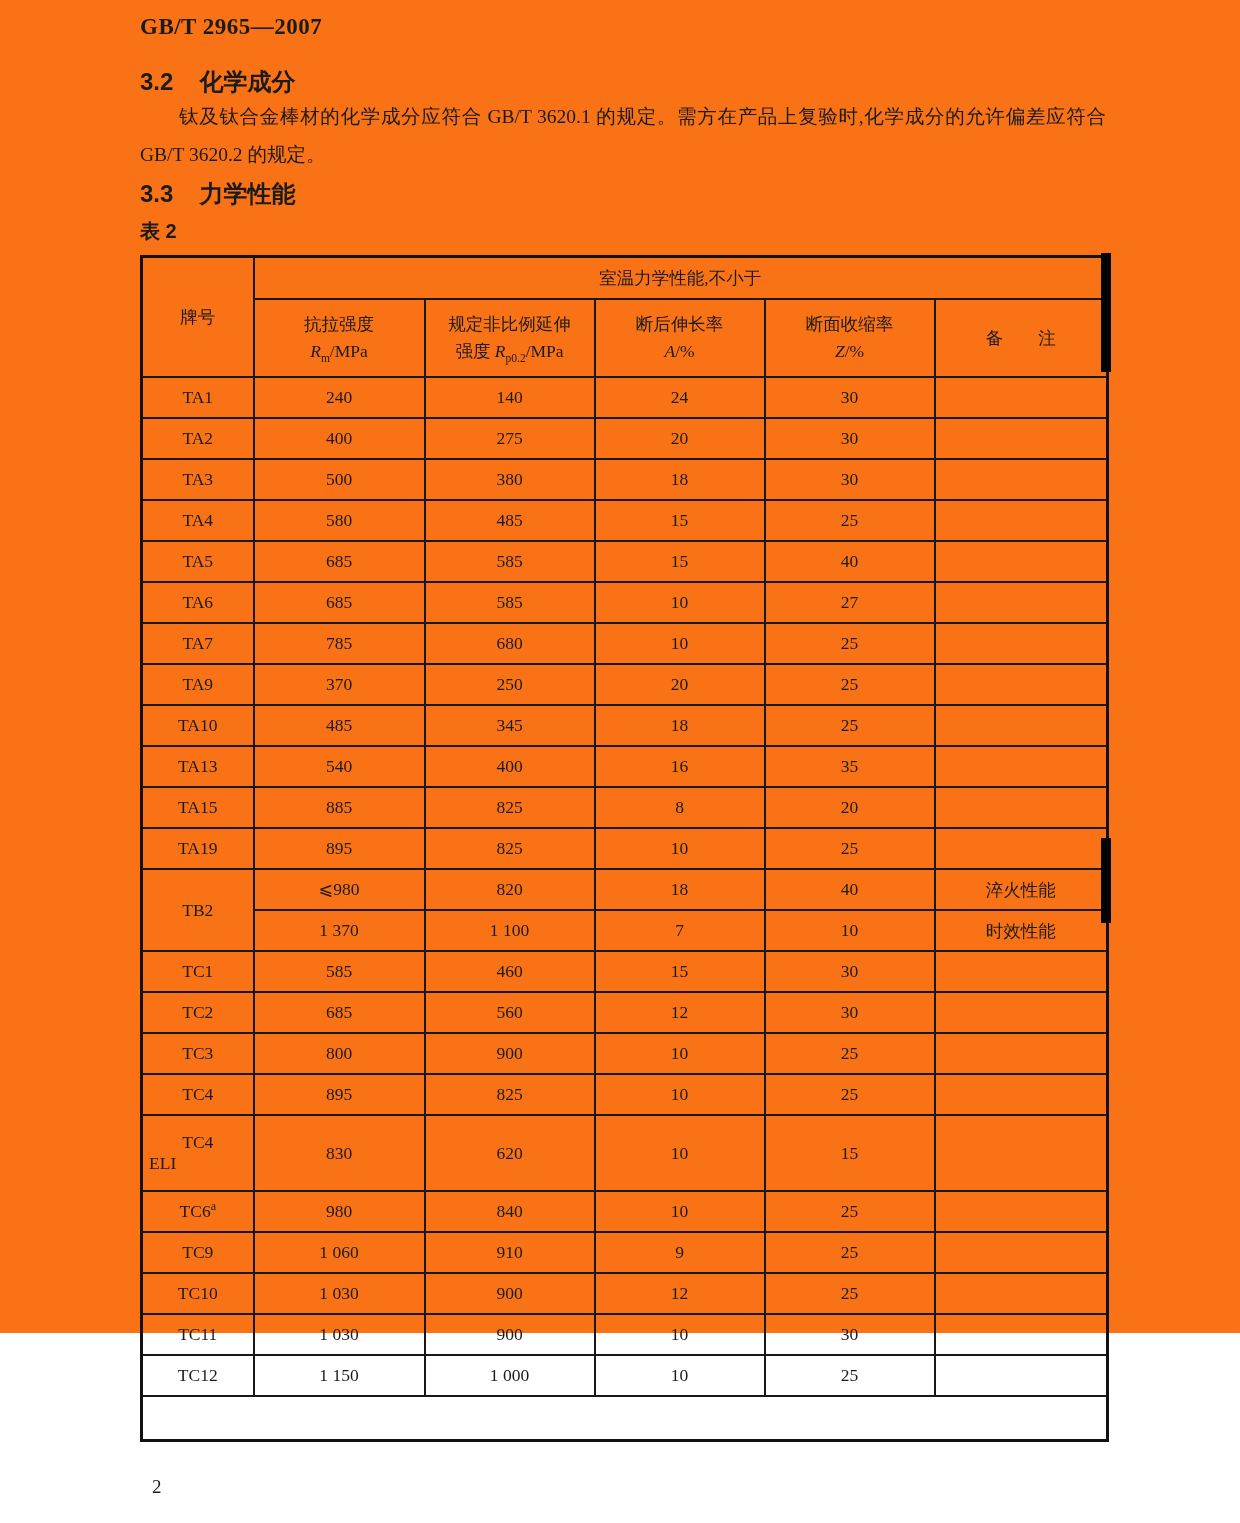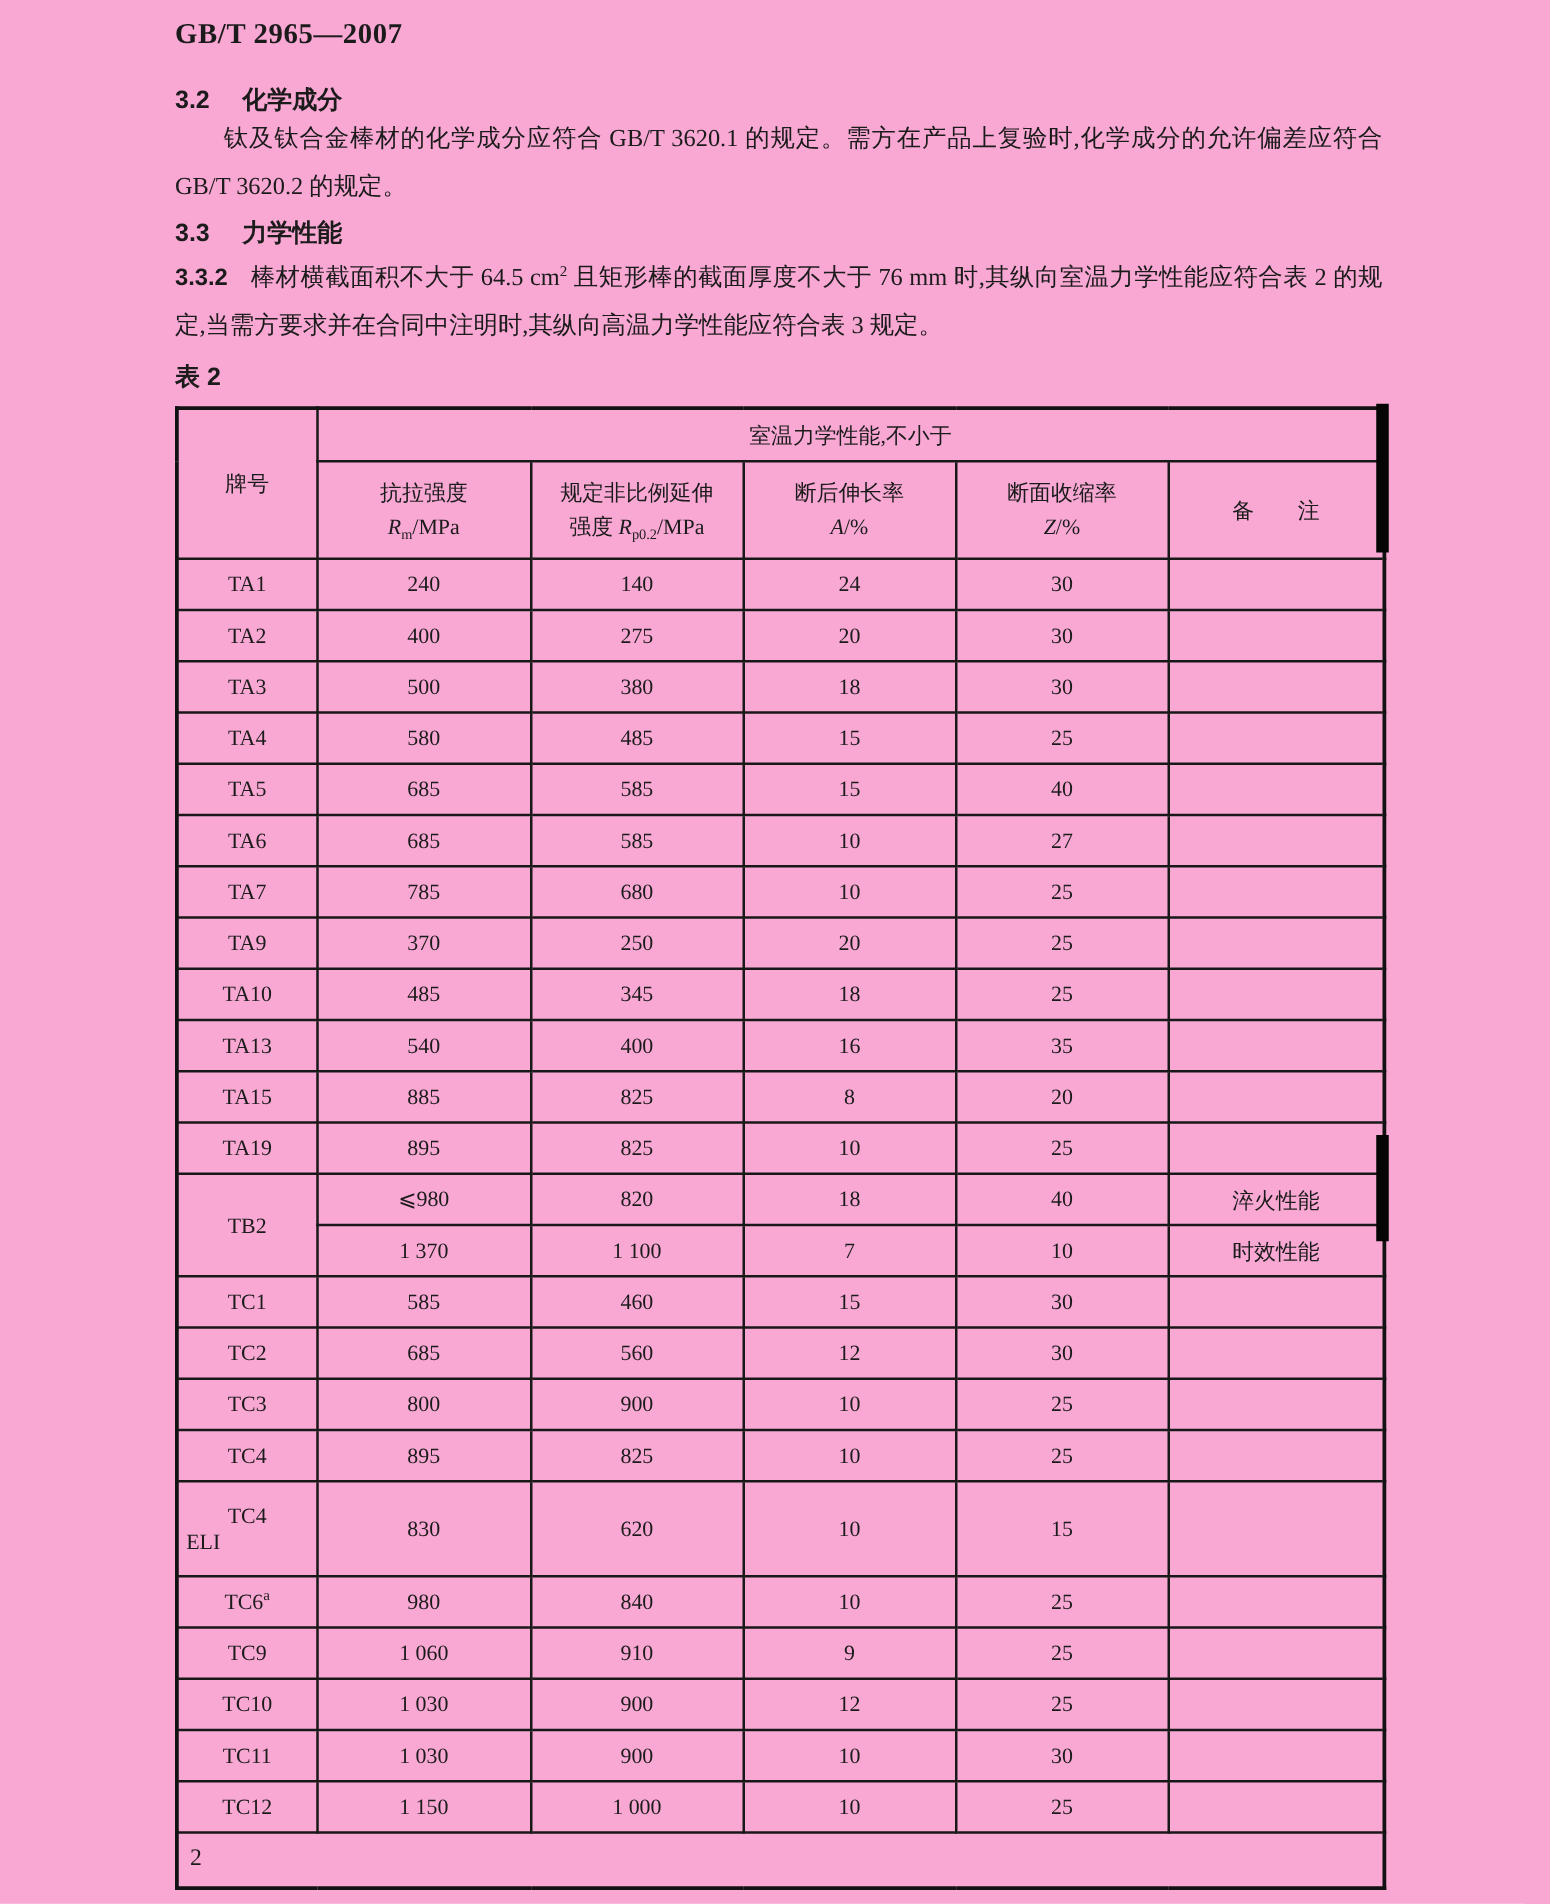--- a/index.html
+++ b/index.html
@@ -4,31 +4,31 @@
 <style>
   html,body { margin:0; padding:0; }
   body {
     width:1240px; height:1523px;
     background:#ffffff;
     color:#1b1b1b;
     font-family:"Liberation Serif","DejaVu Serif",serif;
     position:relative;
     overflow:hidden;
   }
-  .page { position:absolute; left:0; top:0; width:1240px; height:1523px; background:#f9a8d4; }
+  .page { position:absolute; left:0; top:0; width:1240px; height:1333px; background:#f97316; }
   .content { position:absolute; left:140px; top:14px; width:966px; }
 
   .doccode {
     font-family:"Liberation Serif","DejaVu Serif",serif;
     font-weight:bold; font-size:23px; letter-spacing:0.5px;
   }
   .h-sect {
     margin-top:26px;
     font-family:"Liberation Sans","DejaVu Sans",sans-serif;
-    font-weight:bold; font-size:20px;
+    font-weight:bold; font-size:24px;
   }
   .h-sect .num { margin-right:26px; }
   .para {
     margin-top:0;
     font-size:19.5px; line-height:38px;
     text-align:justify; text-indent:2em;
   }
   .clause {
     font-size:19.5px; line-height:38px; text-align:justify;
     margin-top:4px;
@@ -90,23 +90,20 @@
       <span class="num">3.2</span><span>化学成分</span>
     </div>
 
     <div class="para">钛及钛合金棒材的化学成分应符合 GB/T 3620.1 的规定。需方在产品上复验时,化学成分的允许偏差应符合 GB/T 3620.2 的规定。</div>
 
     <div class="h-sect" style="margin-top:4px">
       <span class="num">3.3</span><span>力学性能</span>
     </div>
 
 
-    <div class="clause">
-      <span class="num">3.3.2</span><span>棒材横截面积不大于 64.5 cm</span><sup class="small">2</sup><span> 且矩形棒的截面厚度不大于 76 mm 时,其纵向室温力学性能应符合表 2 的规定,当需方要求并在合同中注明时,其纵向高温力学性能应符合表 3 规定。</span>
-    </div>
 
     <div class="tbl-caption">表 2</div>
 
     <div class="tbl-wrap">
       <table class="props">
         <colgroup>
           <col style="width:112px">
             <col style="width:171px">
             <col style="width:170px">
           <col style="width:170px">

